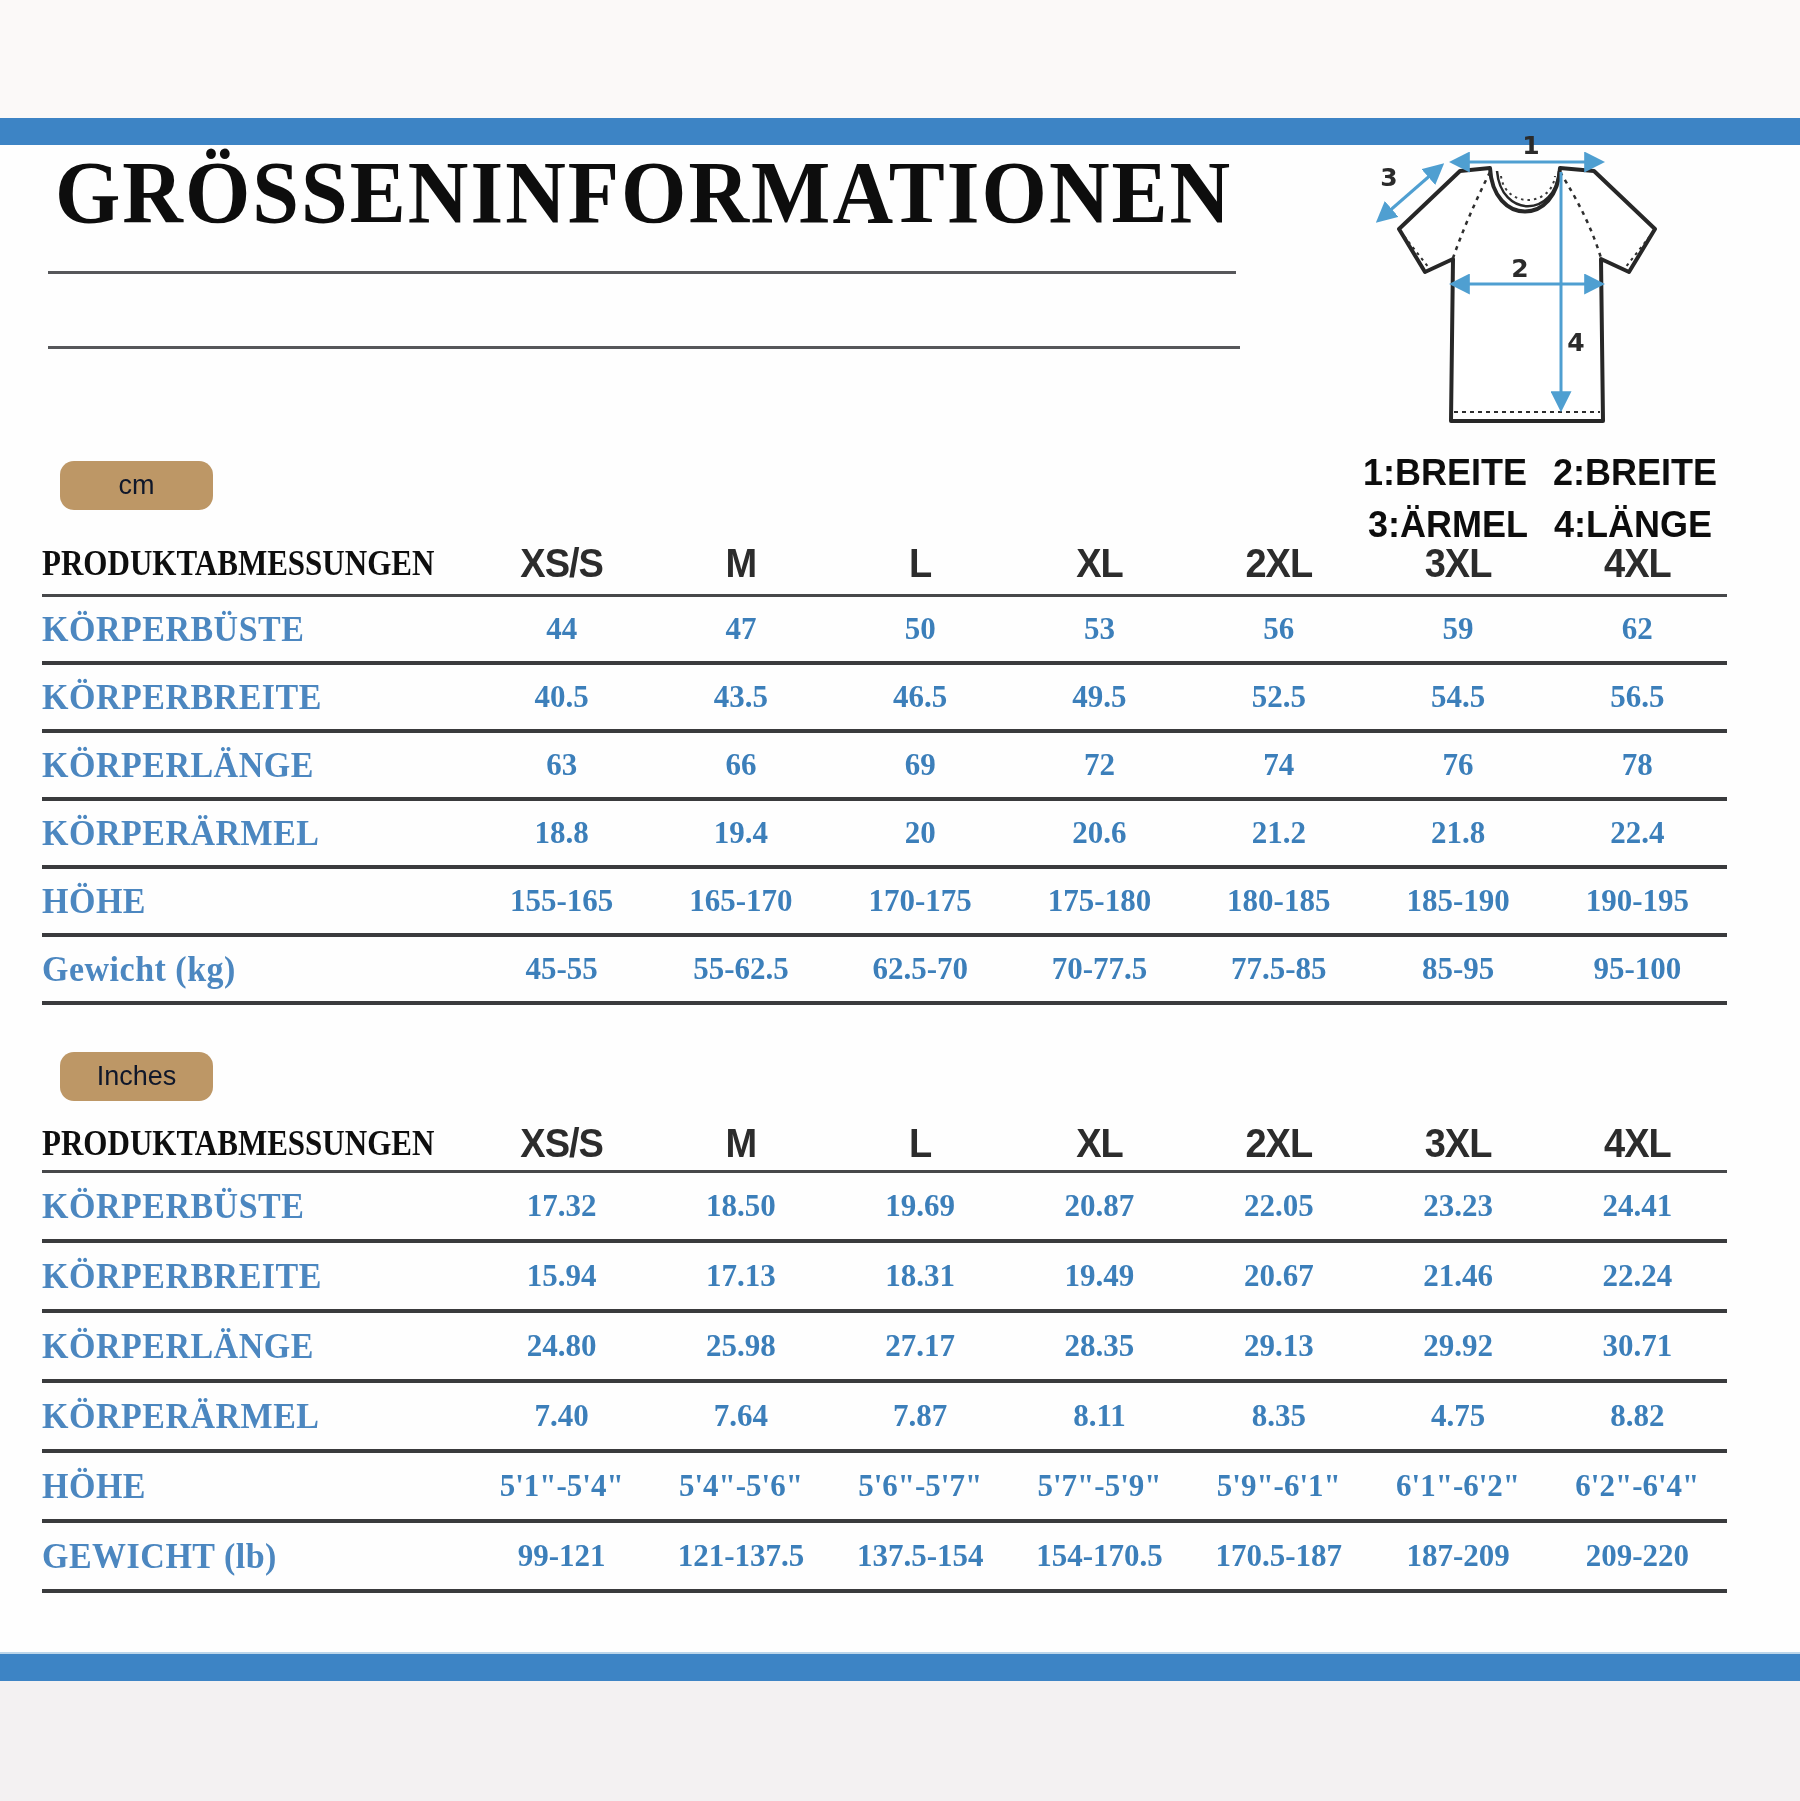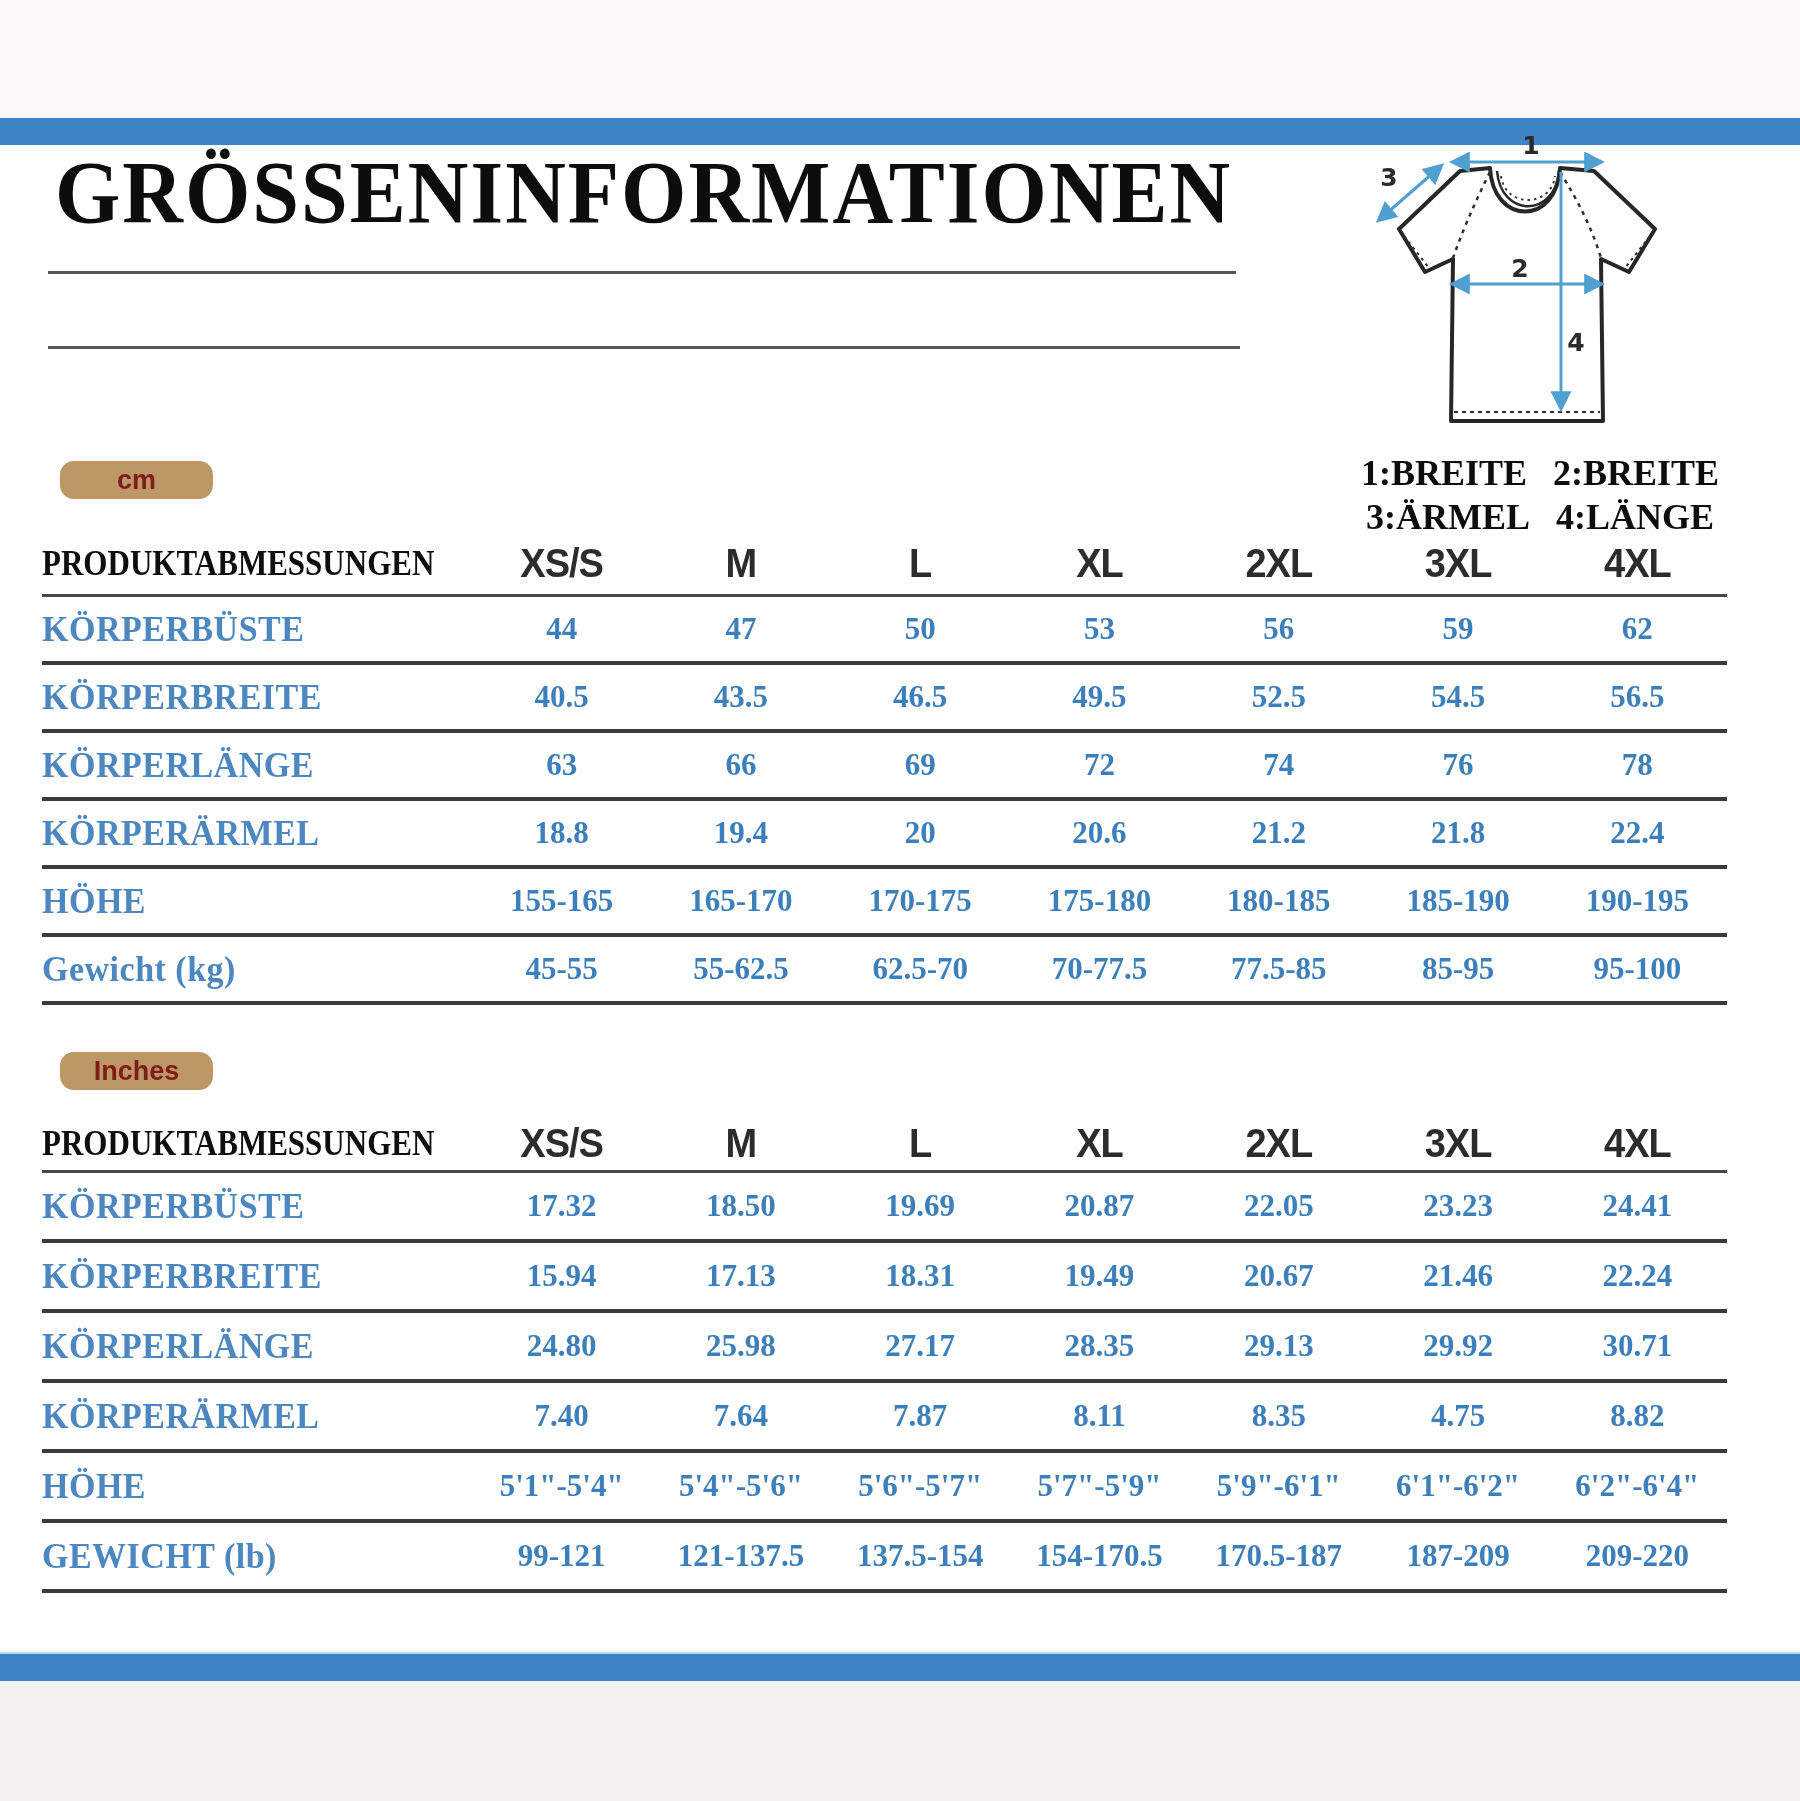--- a/index.html
+++ b/index.html
@@ -24,30 +24,30 @@
   .page-subtitle{
     position:absolute;left:74px;top:281px;
     font-family:"DejaVu Sans",sans-serif;font-weight:bold;color:#0d0d0d;
     font-size:50px;letter-spacing:3px;white-space:nowrap;
   }
 
   
   #shirt{position:absolute;left:1373px;top:136px;width:290px;height:305px;}
   .legend{
     position:absolute;left:1340px;top:452px;width:400px;
-    display:flex;flex-direction:column;align-items:center;gap:2px;
-    font-family:Liberation Serif, serif;font-weight:bold;font-size:36px;color:#0d0d0d;
+    display:flex;flex-direction:column;align-items:center;gap:10px;
+    font-family:Liberation Sans, sans-serif;font-weight:bold;font-size:36px;color:#0d0d0d;
   }
   .legend .lrow{display:flex;gap:26px;white-space:nowrap;}
 
   
   .badge{
-    position:absolute;left:60px;width:153px;height:38px;border-radius:14px;background:#bd9766;
+    position:absolute;left:60px;width:153px;height:49px;border-radius:14px;background:#bd9766;
     display:flex;align-items:center;justify-content:center;
-    font-family:"Liberation Sans",sans-serif;font-weight:bold;font-size:27px;color:#7f1d1d;
+    font-family:"Liberation Sans",sans-serif;font-weight:normal;font-size:27px;color:#0f172a;
   }
   #badge-cm{top:461px;}
   #badge-in{top:1052px;}
 
   
   .size-table{position:absolute;left:42px;width:1685px;}
   #table-cm{top:532px;}
   #table-in{top:1116px;}
   .trow{
     display:grid;grid-template-columns:430px repeat(7,1fr);

